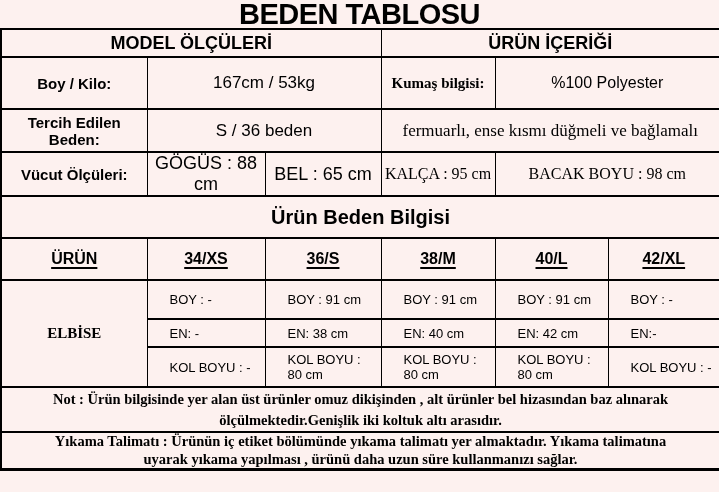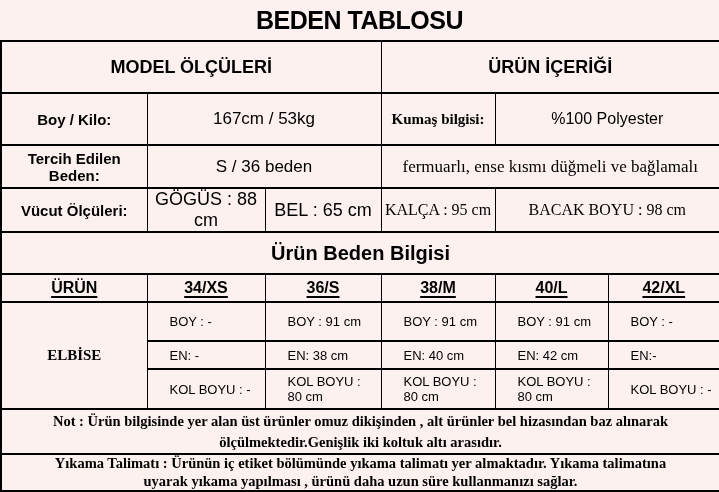--- a/index.html
+++ b/index.html
@@ -6,48 +6,48 @@
   html, body {
     width: 719px; height: 492px;
     background: #fdf1ef;
     font-family: "Liberation Sans", sans-serif;
     color: #000;
     overflow: hidden;
   }
   .page { width: 719px; height: 492px; }
 
   .title {
-    height: 40px;
+    height: 28px;
     display: flex; align-items: center; justify-content: center;
     font-family: "Liberation Sans", sans-serif;
-    font-weight: bold; font-size: 25px; letter-spacing: -0.5px;
+    font-weight: bold; font-size: 29px; letter-spacing: -0.5px;
   }
 
   table.chart {
     width: 719px;
     table-layout: fixed;
     border-collapse: collapse;
     border: 2px solid #000;
     border-bottom-width: 3px;
   }
   td {
     border: 1px solid #000;
     border-top-width: 2px; border-bottom-width: 2px;
     text-align: center; vertical-align: middle;
     overflow: hidden;
     padding: 0 2px;
   }
 
   
-  tr.r-hdr     td { height: 52px; }
+  tr.r-hdr     td { height: 28px; }
   tr.r-1       td { height: 52px; }
   tr.r-2       td { height: 43px; }
   tr.r-3       td { height: 43px; }
   tr.r-sect    td { height: 42px; }
-  tr.r-sizehdr td { height: 28px; }
+  tr.r-sizehdr td { height: 42px; }
   tr.r-boy     td { height: 39px; }
   tr.r-en      td { height: 28px; }
   tr.r-kol     td { height: 40px; }
   tr.r-note    td { height: 45px; }
   tr.r-wash    td { height: 36px; }
 
   
   .sb   { font-family: "Liberation Sans", sans-serif; font-weight: bold; }
   .sn   { font-family: "Liberation Sans", sans-serif; font-weight: normal; }
   .rb   { font-family: "Liberation Serif", serif; font-weight: bold; }

